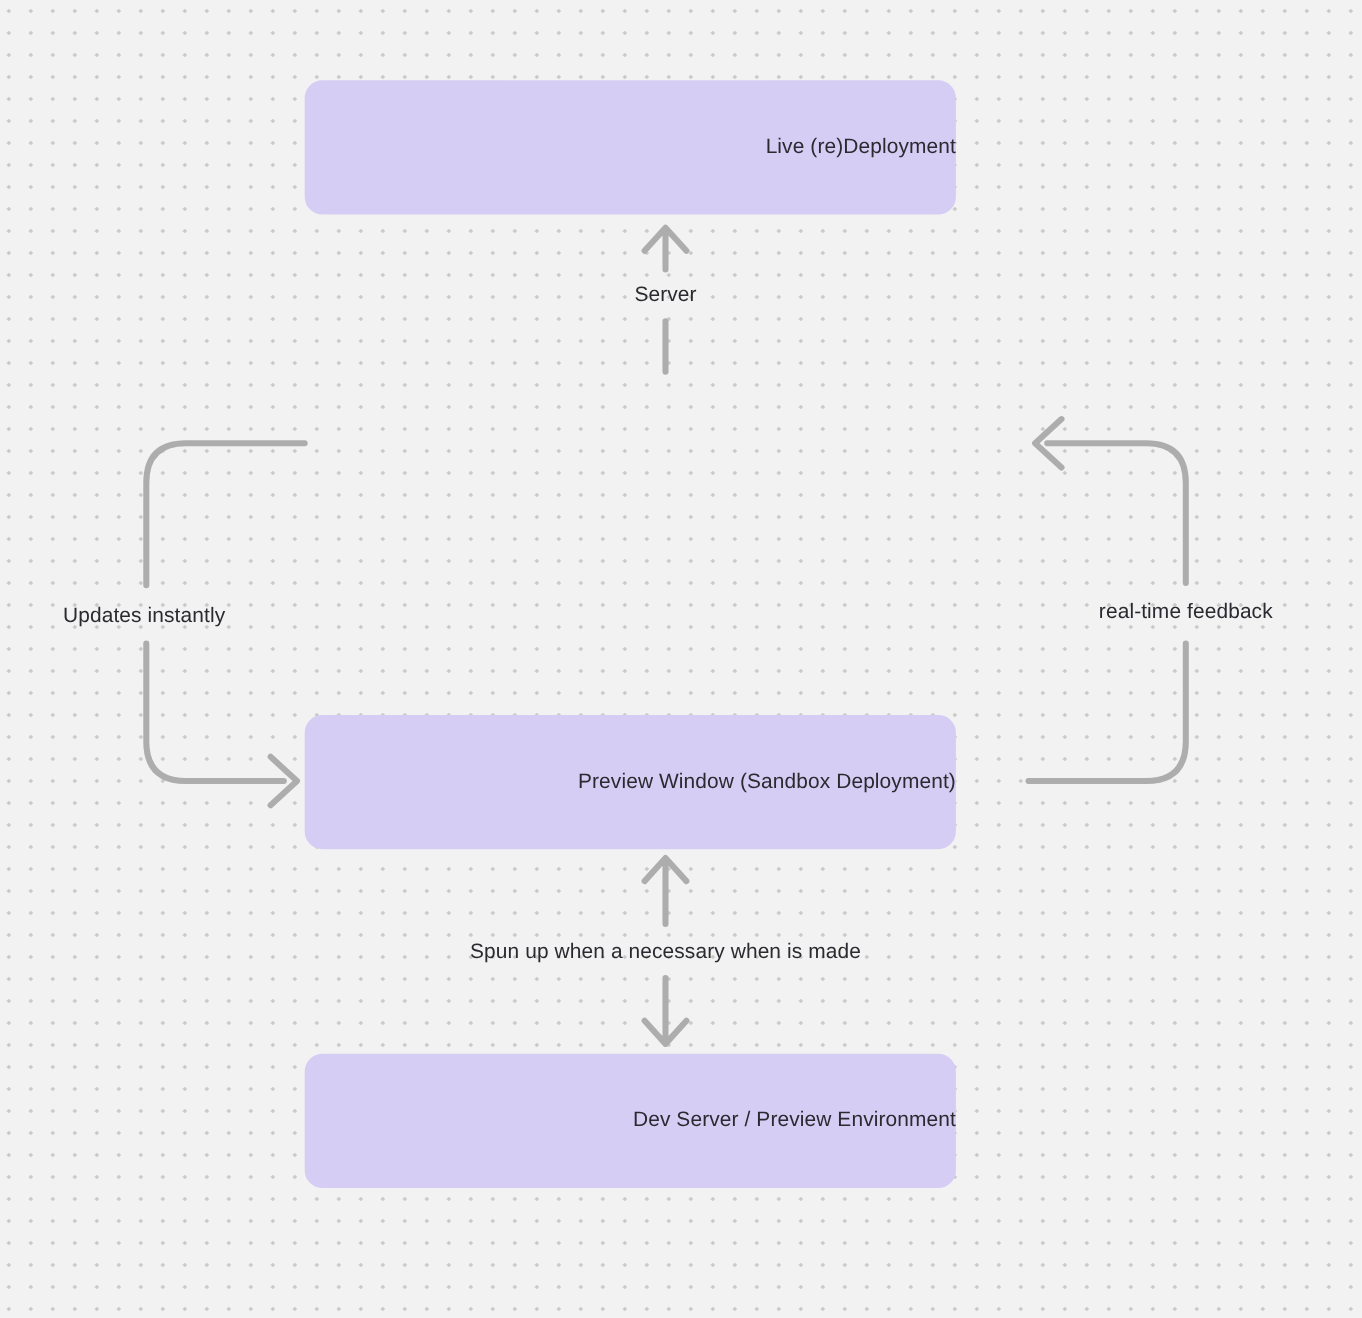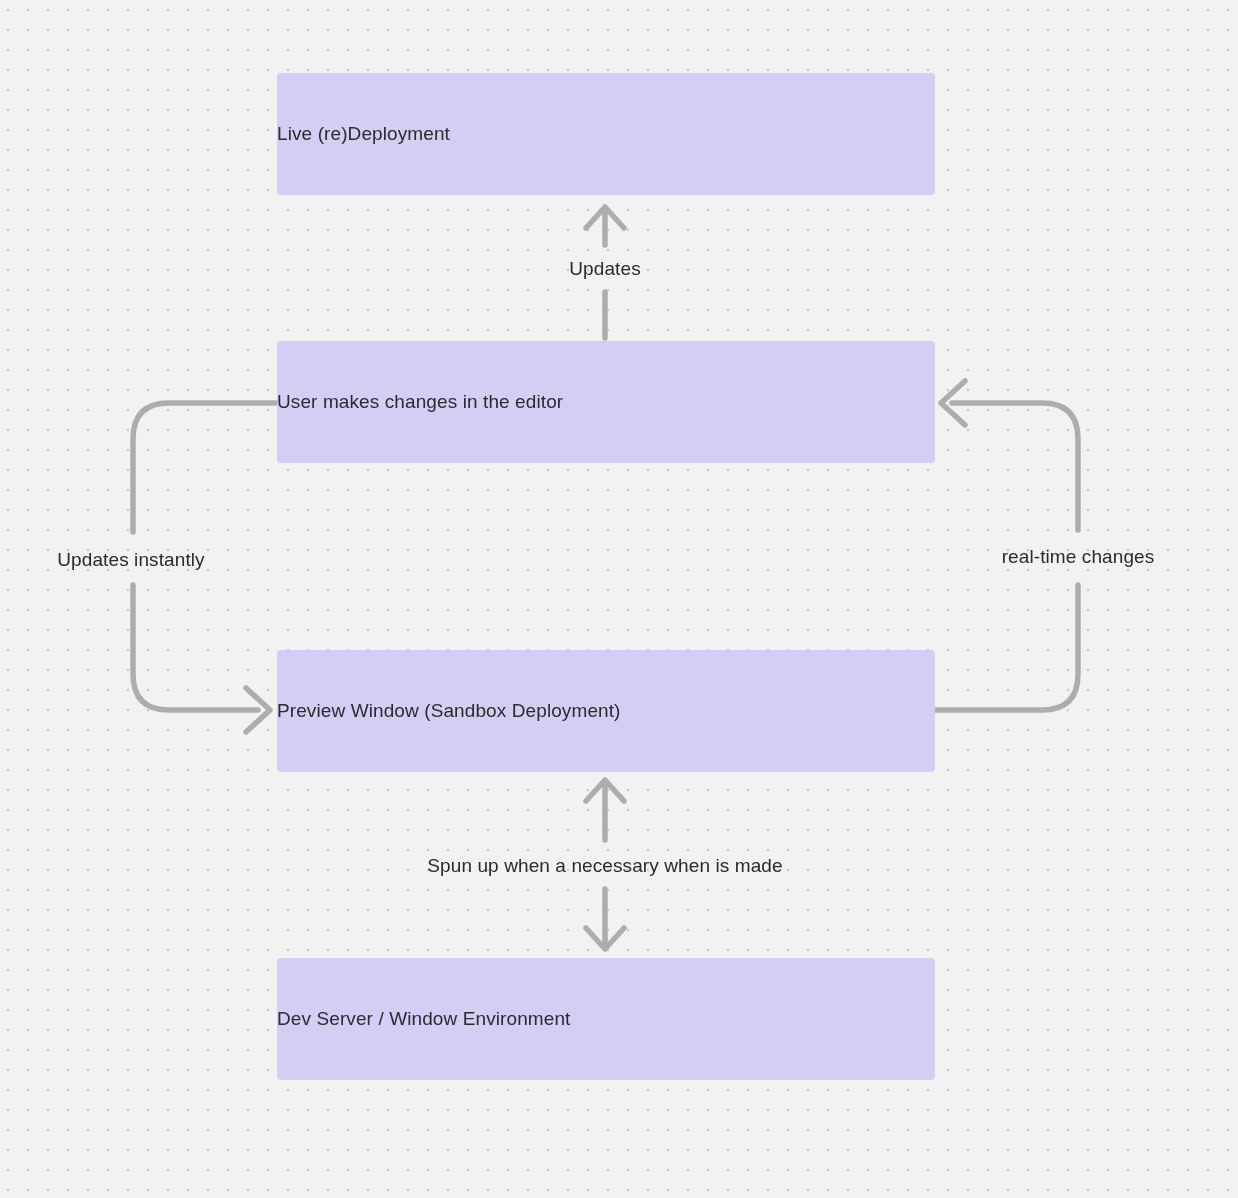--- a/index.html
+++ b/index.html
@@ -16,24 +16,24 @@
     position:relative;
     width:1238px;height:1198px;
     background-color:var(--background);
     background-image:radial-gradient(circle, var(--dot) 1.4px, transparent 1.6px);
     background-size:20px 20px;
     background-position:-2px 0px;
     overflow:hidden;
   }
   .node{
     position:absolute;
-    left:277px;width:658px;height:122px;
+    left:277px;width:592px;height:122px;
     background:var(--node_fill);
-    border-radius:4px;
-    display:flex;align-items:center;justify-content:flex-start;
+    border-radius:16px;
+    display:flex;align-items:center;justify-content:flex-end;
   }
   .node-label{
     font-size:19px;
     font-weight:500;
     color:var(--node_text);
     letter-spacing:.1px;
   }
   .edge-label{
     position:absolute;
     transform:translate(-50%,-50%);
@@ -76,33 +76,30 @@
     <g>
       <path class="edge-path" d="M605 782 L605 840 M586 801 L605 780 L624 801"></path>
       <path class="edge-path" d="M605 889 L605 947 M586 928 L605 949 L624 928"></path>
     </g>
   </svg>
 
   <div class="node" style="top:73px">
     <span class="node-label">Live (re)Deployment</span>
   </div>
 
-  <div class="node" style="top:341px">
-    <span class="node-label">User makes changes in the editor</span>
-  </div>
 
   <div class="node" style="top:650px">
     <span class="node-label">Preview Window (Sandbox Deployment)</span>
   </div>
 
   <div class="node" style="top:958px">
-    <span class="node-label">Dev Server / Window Environment</span>
+    <span class="node-label">Dev Server / Preview Environment</span>
   </div>
 
-  <div class="edge-label" style="left:605px;top:269px">Updates</div>
+  <div class="edge-label" style="left:605px;top:269px">Server</div>
 
   <div class="edge-label" style="left:131px;top:560px">Updates instantly</div>
 
-  <div class="edge-label" style="left:1078px;top:557px">real-time changes</div>
+  <div class="edge-label" style="left:1078px;top:557px">real-time feedback</div>
 
   <div class="edge-label" style="left:605px;top:866px">Spun up when a necessary when is made</div>
 
 </div>
 
 </body></html>

